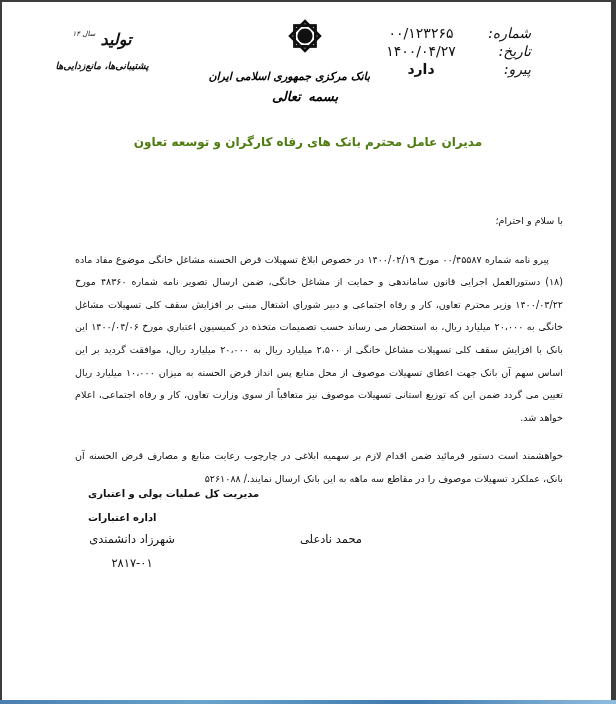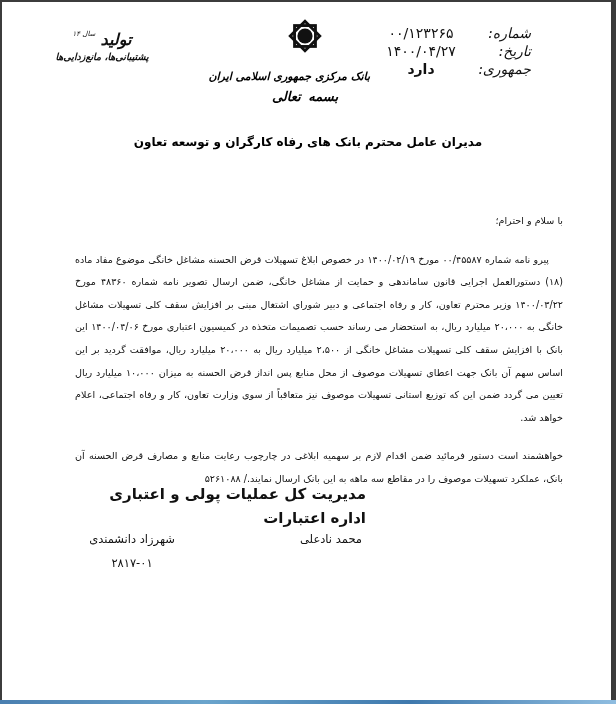--- a/index.html
+++ b/index.html
@@ -33,57 +33,57 @@
   .logo svg { display:block; margin:0 auto; }
   .logo-text { font-family:"DejaVu Serif", serif; font-weight:bold; font-style:italic; font-size:11px; margin-top:15px; white-space:nowrap; }
   .logo-bism { font-family:Liberation Mono, monospace; font-style:italic; font-size:13px; font-weight:bold; margin-top:6px; }
 
   .slogan {
     position:absolute; left:50px; top:28px; width:100px; text-align:center;
     font-family:"DejaVu Serif", serif; font-style:italic; color:#111;
   }
   .slogan-title { font-size:16px; font-weight:bold; }
   .slogan-year { font-size:7px; vertical-align:top; }
-  .slogan-sub { font-size:9.5px; font-weight:bold; margin-top:2px; }
+  .slogan-sub { font-size:9.5px; font-weight:bold; margin-top:11px; }
 
   .recipient {
     position:absolute; left:0; width:612px; top:133px; text-align:center;
-    font-weight:bold; font-size:12px; color:#000000;
+    font-weight:bold; font-size:12px; color:#4d7c0f;
   }
   .body-text {
     position:absolute; right:32px; top:192px; width:520px;
     font-size:9.6px; line-height:22.6px; color:#111; text-align:justify;
   }
   .body-text p { margin:16px; }
   .indent { text-indent:14px; }
 
   .sig-dept {
-    position:absolute; left:104px; width:260px; top:480px; text-align:right;
-    font-weight:bold; font-size:15px; color:#111; line-height:24px;
+    position:absolute; left:86px; width:260px; top:480px; text-align:left;
+    font-weight:bold; font-size:10px; color:#111; line-height:24px;
   }
   .signer { position:absolute; font-weight:normal; font-size:11.5px; color:#111; text-align:center; width:120px; line-height:24px; }
   .signer.s1 { left:269px; top:525px; }
   .signer.s2 { left:70px; top:525px; }
 </style>
 </head>
 <body>
 
 <div class="page">
 
   <div class="meta rtl">
     <div class="meta-row">
       <span class="meta-label">شماره:</span>
       <span class="meta-value">۰۰/۱۲۳۲۶۵</span>
     </div>
     <div class="meta-row">
       <span class="meta-label">تاریخ:</span>
       <span class="meta-value">۱۴۰۰/۰۴/۲۷</span>
     </div>
     <div class="meta-row">
-      <span class="meta-label">جمهوری:</span>
+      <span class="meta-label">پیرو:</span>
       <span class="meta-value bold">دارد</span>
     </div>
   </div>
 
   <div class="logo rtl">
     <svg width="38" height="38" viewBox="0 0 40 40">
       <g fill="none" stroke="#111" stroke-width="3">
         <rect x="9" y="9" width="22" height="22" transform="rotate(0 20 20)"></rect>
         <rect x="9" y="9" width="22" height="22" transform="rotate(45 20 20)"></rect>
       </g>

